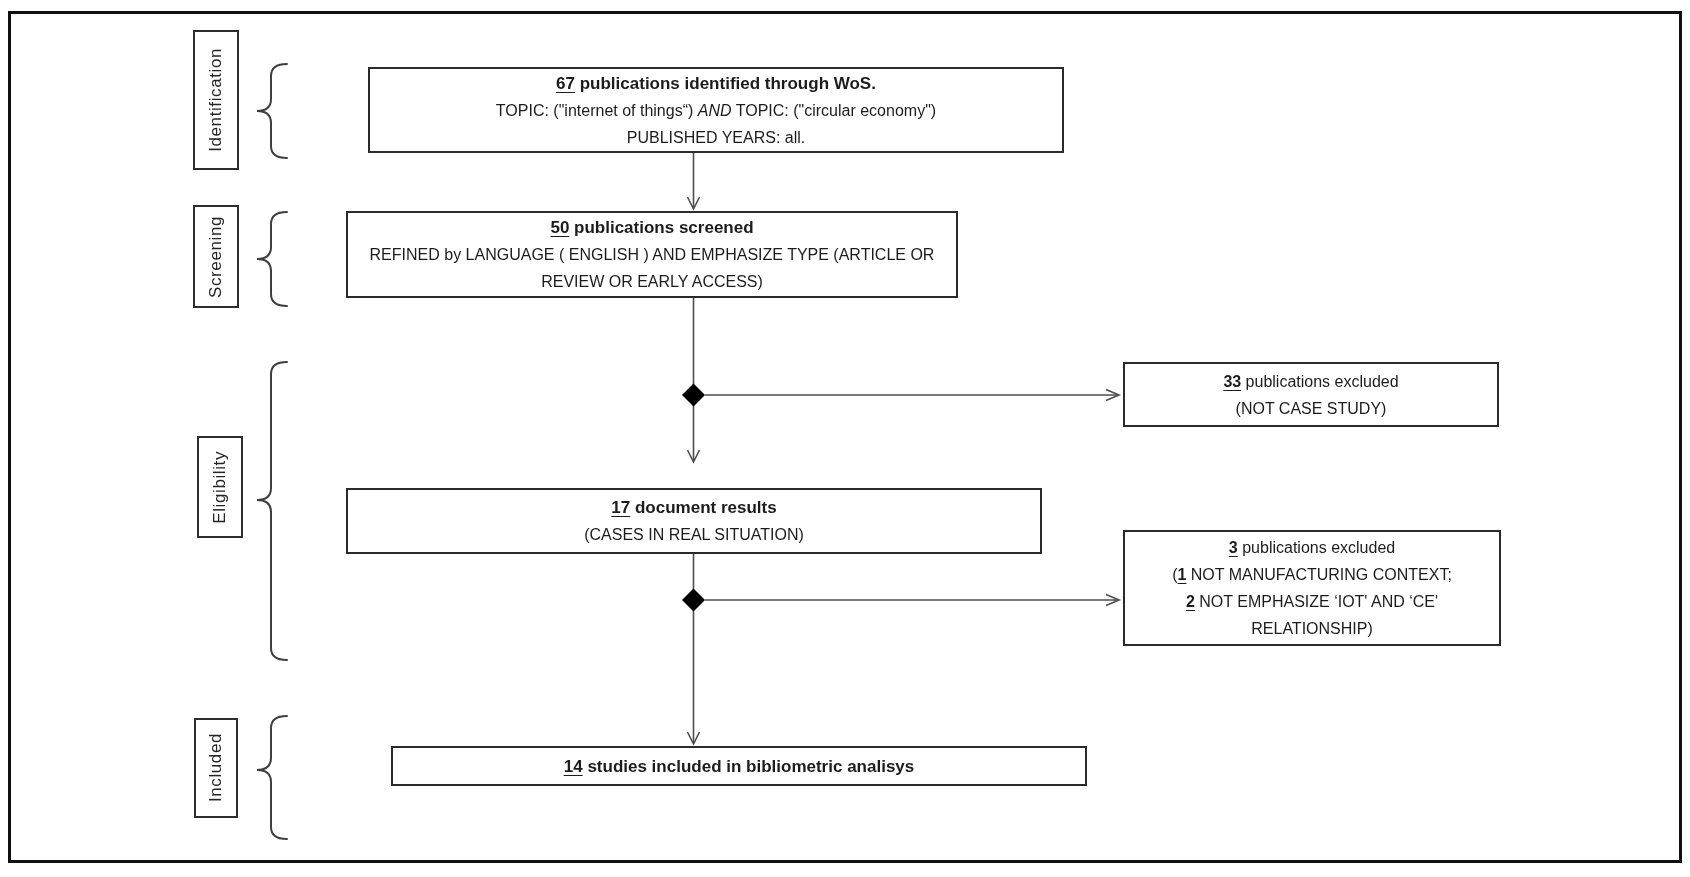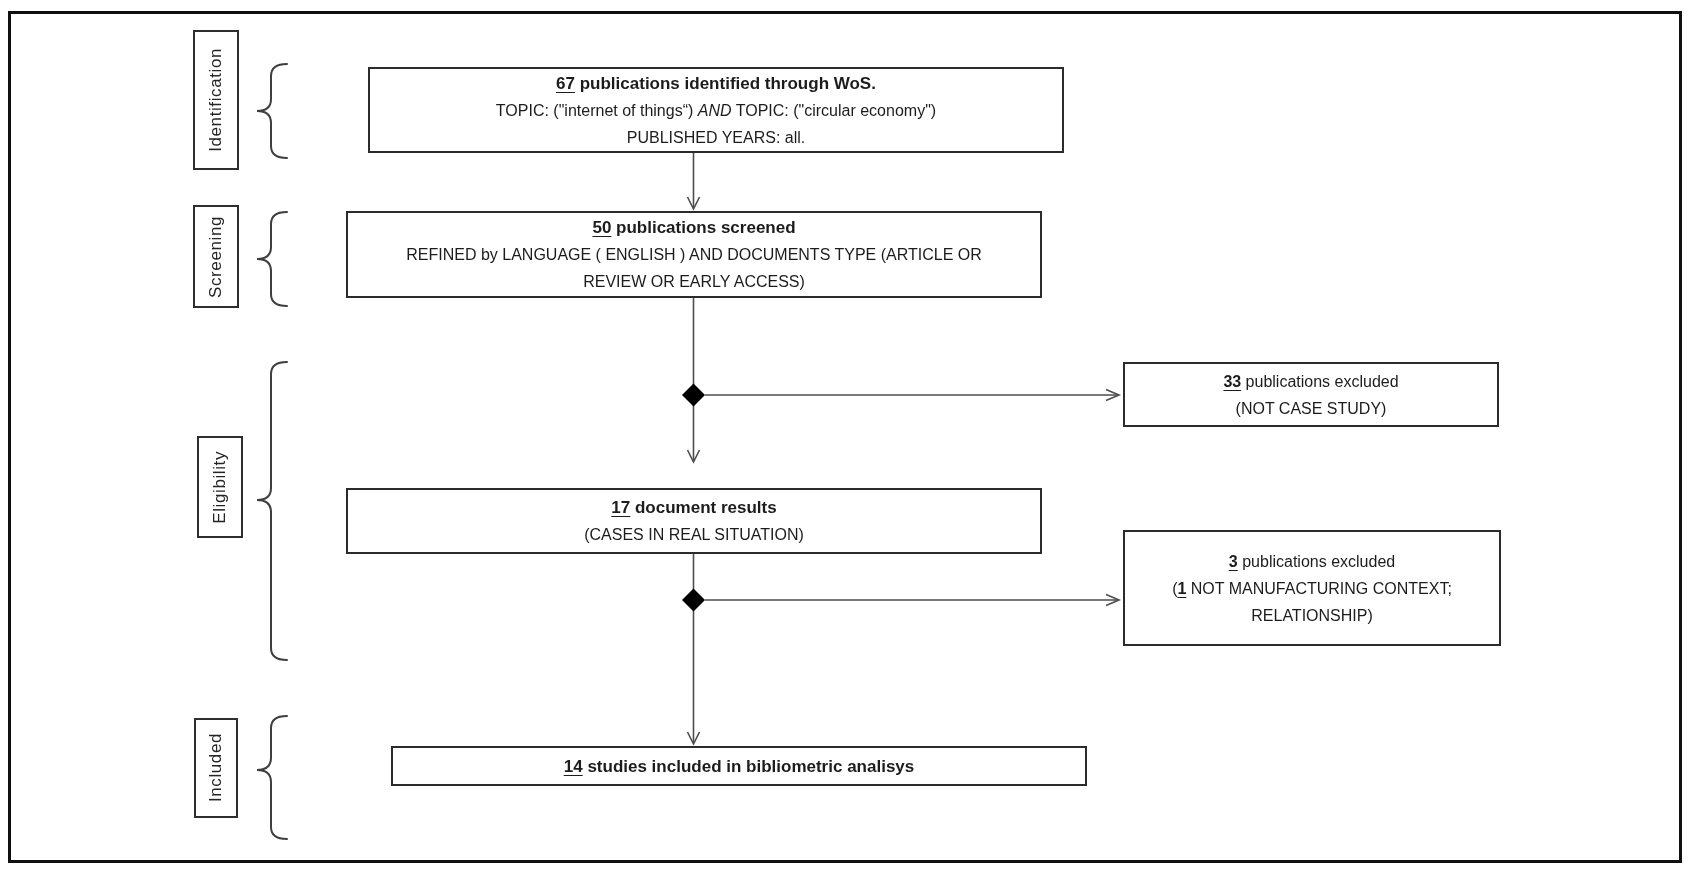--- a/index.html
+++ b/index.html
@@ -31,21 +31,21 @@
   .label-eligibility{left:197px;top:436px;width:46px;height:102px;}
   .label-included{left:194px;top:718px;width:44px;height:100px;}
 
   .flow-box{
     position:absolute;box-sizing:border-box;
     border:2px solid #2b2b2b;background:#fff;
     display:flex;flex-direction:column;justify-content:center;align-items:center;
     text-align:center;
   }
   .box-identified{left:346px;top:67px;width:696px;height:86px;margin-left:22px;}
-  .box-screened{left:346px;top:211px;width:696px;height:87px;}
+  .box-screened{left:346px;top:211px;width:612px;height:87px;}
   .box-excluded-1{left:1123px;top:362px;width:376px;height:65px;}
   .box-eligible{left:346px;top:488px;width:696px;height:66px;}
   .box-excluded-2{left:1123px;top:530px;width:378px;height:116px;}
   .box-included{left:346px;top:746px;width:696px;height:40px;margin-left:45px;}
 
   .line{font-size:16px;line-height:27px;white-space:nowrap;}
   .line.title{font-weight:bold;font-size:17px;}
   .num{font-weight:bold;text-decoration:underline;text-underline-offset:3px;}
   .op-italic{font-style:italic;}
 </style>
@@ -96,37 +96,38 @@
   </div>
 
   <div class="flow-box box-identified">
     <div class="line title"><span class="num">67</span><span> publications identified through WoS.</span></div>
     <div class="line"><span>TOPIC: ("internet of things“) </span><span class="op-italic">AND</span><span> TOPIC: ("circular economy")</span></div>
     <div class="line">PUBLISHED YEARS: all.</div>
   </div>
 
   <div class="flow-box box-screened">
     <div class="line title"><span class="num">50</span><span> publications screened</span></div>
-    <div class="line">REFINED by LANGUAGE ( ENGLISH ) AND DOCUMENTS TYPE (ARTICLE OR</div>
+    <div class="line">REFINED by LANGUAGE ( ENGLISH ) AND EMPHASIZE TYPE (ARTICLE OR</div>
     <div class="line">REVIEW OR EARLY ACCESS)</div>
   </div>
 
   <div class="flow-box box-excluded-1">
     <div class="line"><span class="num">33</span><span> publications excluded</span></div>
     <div class="line">(NOT CASE STUDY)</div>
   </div>
 
   <div class="flow-box box-eligible">
     <div class="line title"><span class="num">17</span><span> document results</span></div>
     <div class="line">(CASES IN REAL SITUATION)</div>
   </div>
 
   <div class="flow-box box-excluded-2">
     <div class="line"><span class="num">3</span><span> publications excluded</span></div>
     <div class="line"><span>(</span><span class="num">1</span><span> NOT MANUFACTURING CONTEXT;</span></div>
+    <div class="line"><span class="num">2</span><span> NOT EMPHASIZE ‘IOT' AND ‘CE'</span></div>
     <div class="line">RELATIONSHIP)</div>
   </div>
 
   <div class="flow-box box-included">
     <div class="line title"><span class="num">14</span><span> studies included in bibliometric analisys</span></div>
   </div>
 
 </div>
 
 </body></html>

